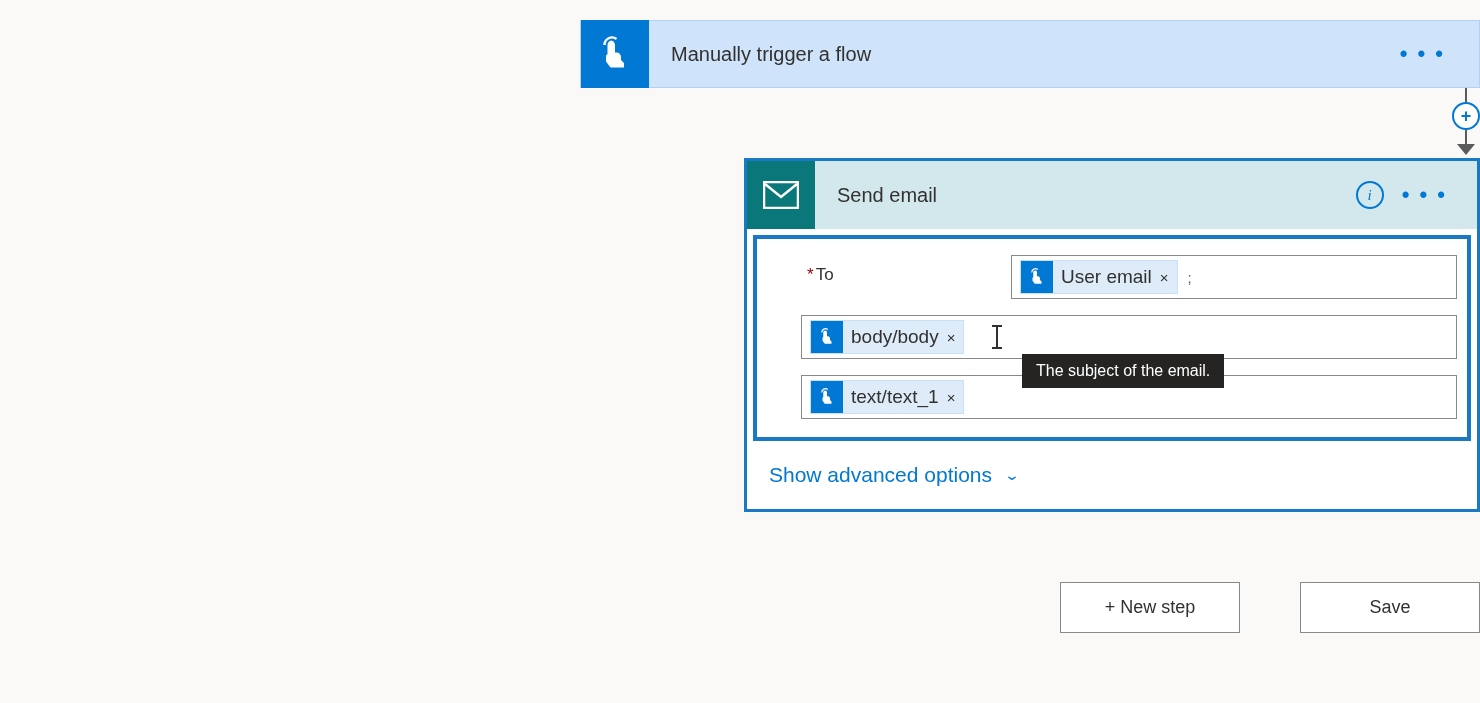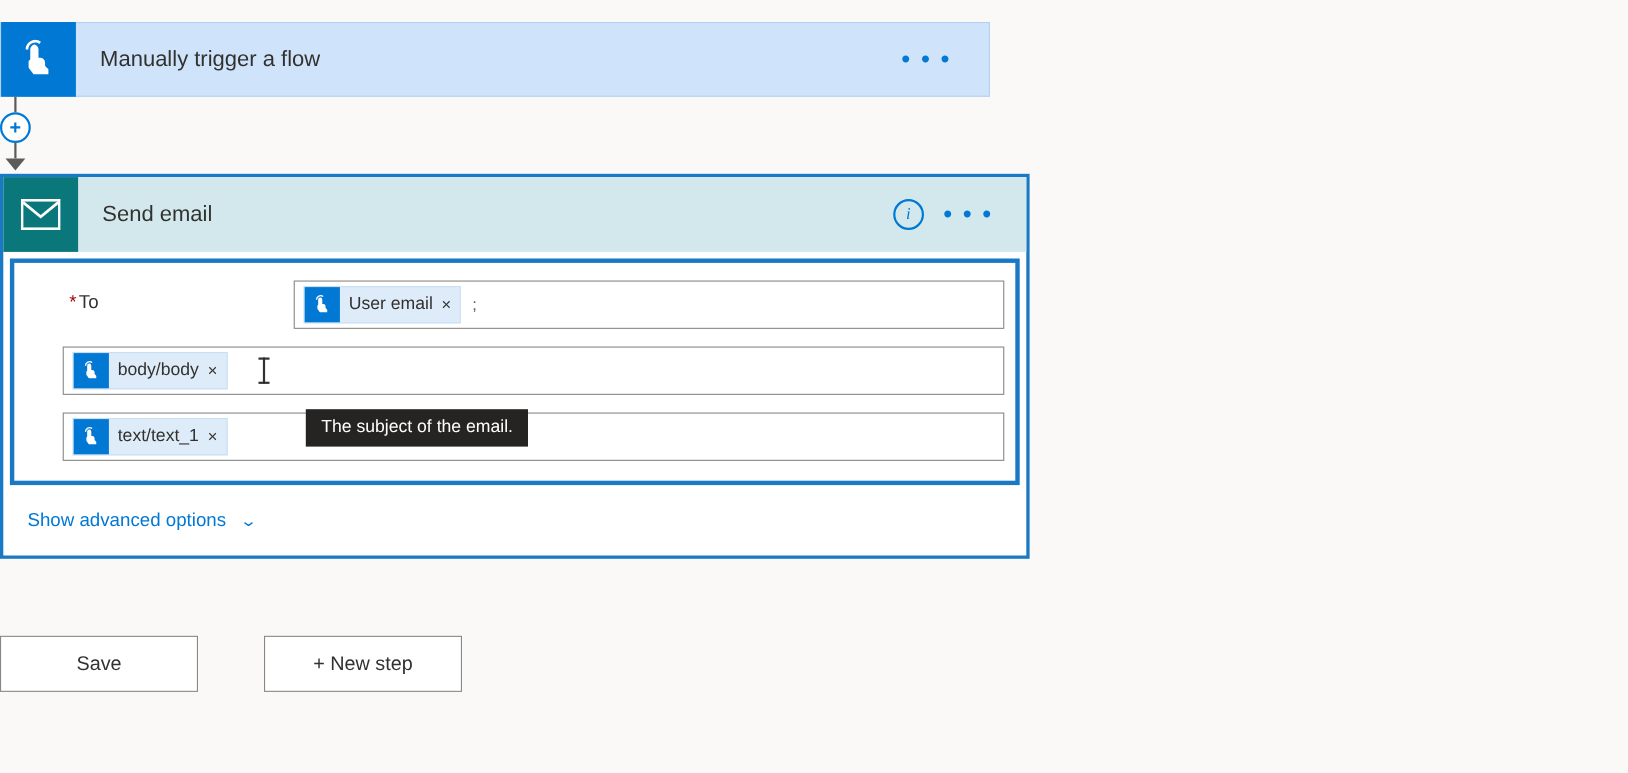--- a/index.html
+++ b/index.html
@@ -8,21 +8,21 @@
       background: #faf9f8;
       width: 1480px;
       height: 703px;
       overflow: hidden;
       position: relative;
     }
     .canvas {
       width: 100%;
       display: flex;
       flex-direction: column;
-      align-items: flex-start;
+      align-items: flex-end;
       padding-top: 20px;
     }
     
     .trigger-card {
       width: 900px;
       background: #cfe4fa;
       border: 1px solid #b3d1f2;
       display: flex;
       align-items: center;
       position: relative;
@@ -84,21 +84,21 @@
       background: #5b5b5b;
     }
     .arrowhead {
       width: 0; height: 0;
       border-left: 9px solid transparent;
       border-right: 9px solid transparent;
       border-top: 11px solid #5b5b5b;
     }
     
     .action-card {
-      width: 936px;
+      width: 736px;
       border: 3px solid #1979c4;
       background: #fff;
     }
     .action-header {
       background: #d3e8ec;
       display: flex;
       align-items: center;
       height: 68px;
     }
     .action-icon {
@@ -178,21 +178,21 @@
     .token-icon {
       width: 32px;
       height: 32px;
       background: #0078d4;
       display: flex;
       align-items: center;
       justify-content: center;
     }
     .token-icon svg { width: 18px; height: 18px; }
     .token-label {
-      font-size: 16px;
+      font-size: 19px;
       color: #323130;
       padding: 0 8px;
     }
     .token-remove {
       font-size: 15px;
       color: #323130;
       padding: 0 8px 0 0;
       cursor: pointer;
     }
     .after-text { font-size: 15px; color: #605e5c; margin-left: 4px; }
@@ -218,32 +218,32 @@
       width: 2px;
       background: #323130;
     }
     .tooltip {
       position: absolute;
       background: #252423;
       color: #fff;
       font-size: 16px;
       padding: 8px 14px;
       white-space: nowrap;
-      top: 56px;
+      top: 38px;
       left: 220px;
       z-index: 10;
     }
     .advanced {
       padding: 16px 22px 22px 22px;
       display: flex;
       align-items: center;
     }
     .advanced-link {
       color: #0078d4;
-      font-size: 17px;
+      font-size: 21px;
       cursor: pointer;
     }
     .chev {
       margin-left: 14px;
       color: #0078d4;
       display: inline-block;
       transform: scaleX(1.4);
       font-size: 14px;
     }
     
@@ -355,16 +355,16 @@
       </div>
     </div>
 
     <div class="advanced">
       <span class="advanced-link">Show advanced options</span>
       <span class="chev">⌄</span>
     </div>
   </div>
 
   <div class="button-row">
+    <div class="pa-button">+ New step</div>
     <div class="pa-button">Save</div>
-    <div class="pa-button">+ New step</div>
   </div>
 </div>
 
 </body></html>

